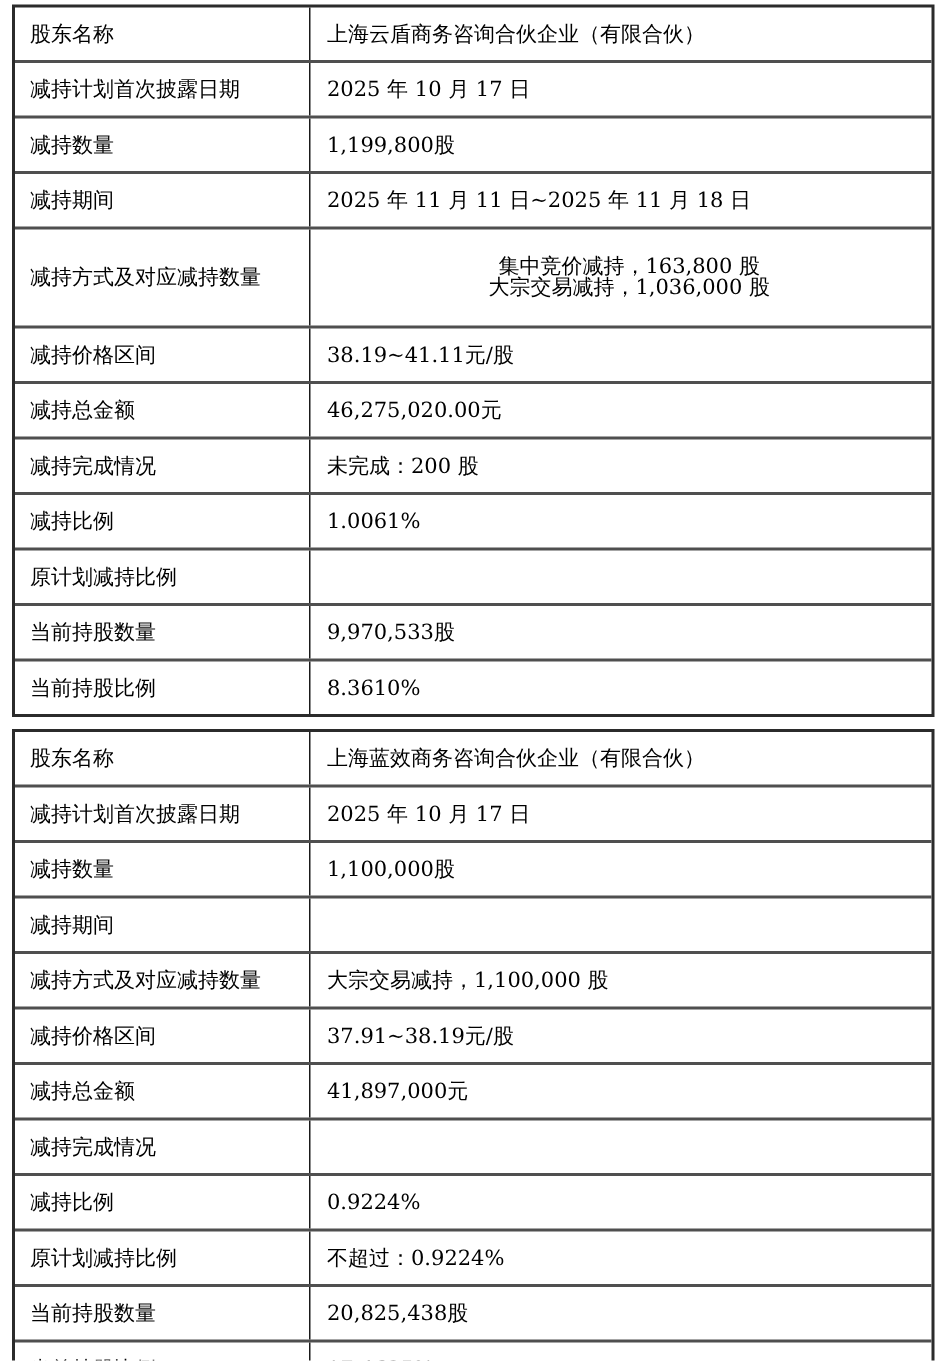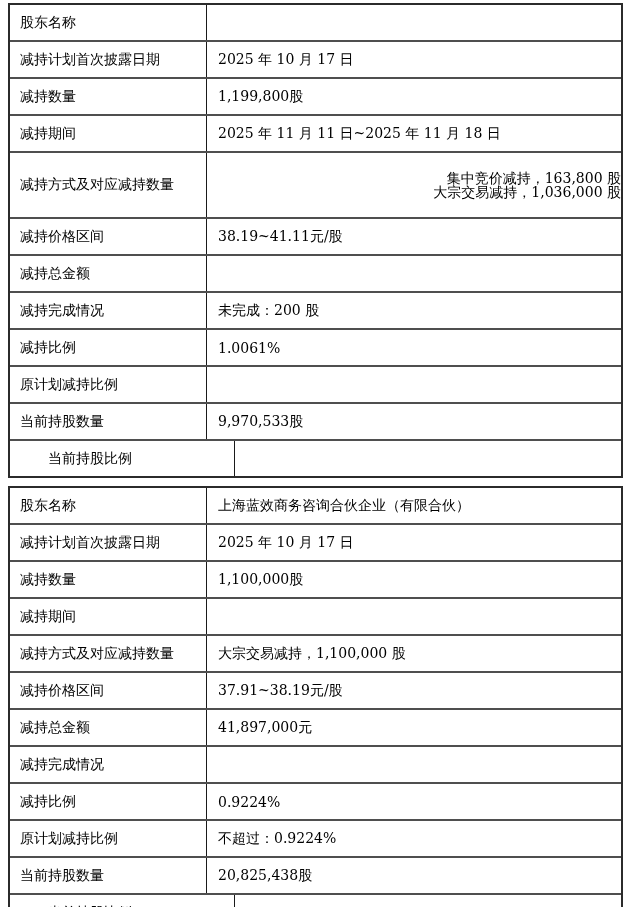--- a/index.html
+++ b/index.html
@@ -26,54 +26,55 @@
   }
   .doc-table.t1 { top: 3px; }
   .doc-table.t2 { top: 486px; }
   .row {
     display: flex;
     height: 35px;
     border-bottom: 2px solid #4f4f4f;
     box-sizing: content-box;
   }
   .row.tall { height: 64px; }
-  .row:last-child { border-bottom: none; margin-left: 28px; }
+  .row:last-child { border-bottom: none; }
   .cell {
     display: flex;
     align-items: center;
     box-sizing: border-box;
     overflow: hidden;
     white-space: nowrap;
   }
   .cell.label {
     width: 197px;
     flex: 0 0 197px;
     padding-left: 10px;
     border-right: 1px solid #1a1a1a;
     font-family: Liberation Serif, serif;
   }
   .cell.value {
     flex: 1;
     padding-left: 11px;
   }
   .cell.value.multi {
     flex-direction: column;
-    align-items: flex-end;
+    align-items: center;
     justify-content: center;
   }
   .vline { line-height: 1; }
 </style>
 </head>
 <body>
 
 <div class="page">
 
   <div class="doc-table t1">
     <div class="row">
       <div class="cell label">股东名称</div>
+      <div class="cell value">上海云盾商务咨询合伙企业（有限合伙）</div>
     </div>
     <div class="row">
       <div class="cell label">减持计划首次披露日期</div>
       <div class="cell value">2025 年 10 月 17 日</div>
     </div>
     <div class="row">
       <div class="cell label">减持数量</div>
       <div class="cell value">1,199,800股</div>
     </div>
     <div class="row">
@@ -86,38 +87,40 @@
         <div class="vline">集中竞价减持，163,800 股</div>
         <div class="vline">大宗交易减持，1,036,000 股</div>
       </div>
     </div>
     <div class="row">
       <div class="cell label">减持价格区间</div>
       <div class="cell value">38.19~41.11元/股</div>
     </div>
     <div class="row">
       <div class="cell label">减持总金额</div>
+      <div class="cell value">46,275,020.00元</div>
     </div>
     <div class="row">
       <div class="cell label">减持完成情况</div>
       <div class="cell value">未完成：200 股</div>
     </div>
     <div class="row">
       <div class="cell label">减持比例</div>
       <div class="cell value">1.0061%</div>
     </div>
     <div class="row">
       <div class="cell label">原计划减持比例</div>
     </div>
     <div class="row">
       <div class="cell label">当前持股数量</div>
       <div class="cell value">9,970,533股</div>
     </div>
     <div class="row">
       <div class="cell label">当前持股比例</div>
+      <div class="cell value">8.3610%</div>
     </div>
   </div>
 
   <div class="doc-table t2">
     <div class="row">
       <div class="cell label">股东名称</div>
       <div class="cell value">上海蓝效商务咨询合伙企业（有限合伙）</div>
     </div>
     <div class="row">
       <div class="cell label">减持计划首次披露日期</div>

